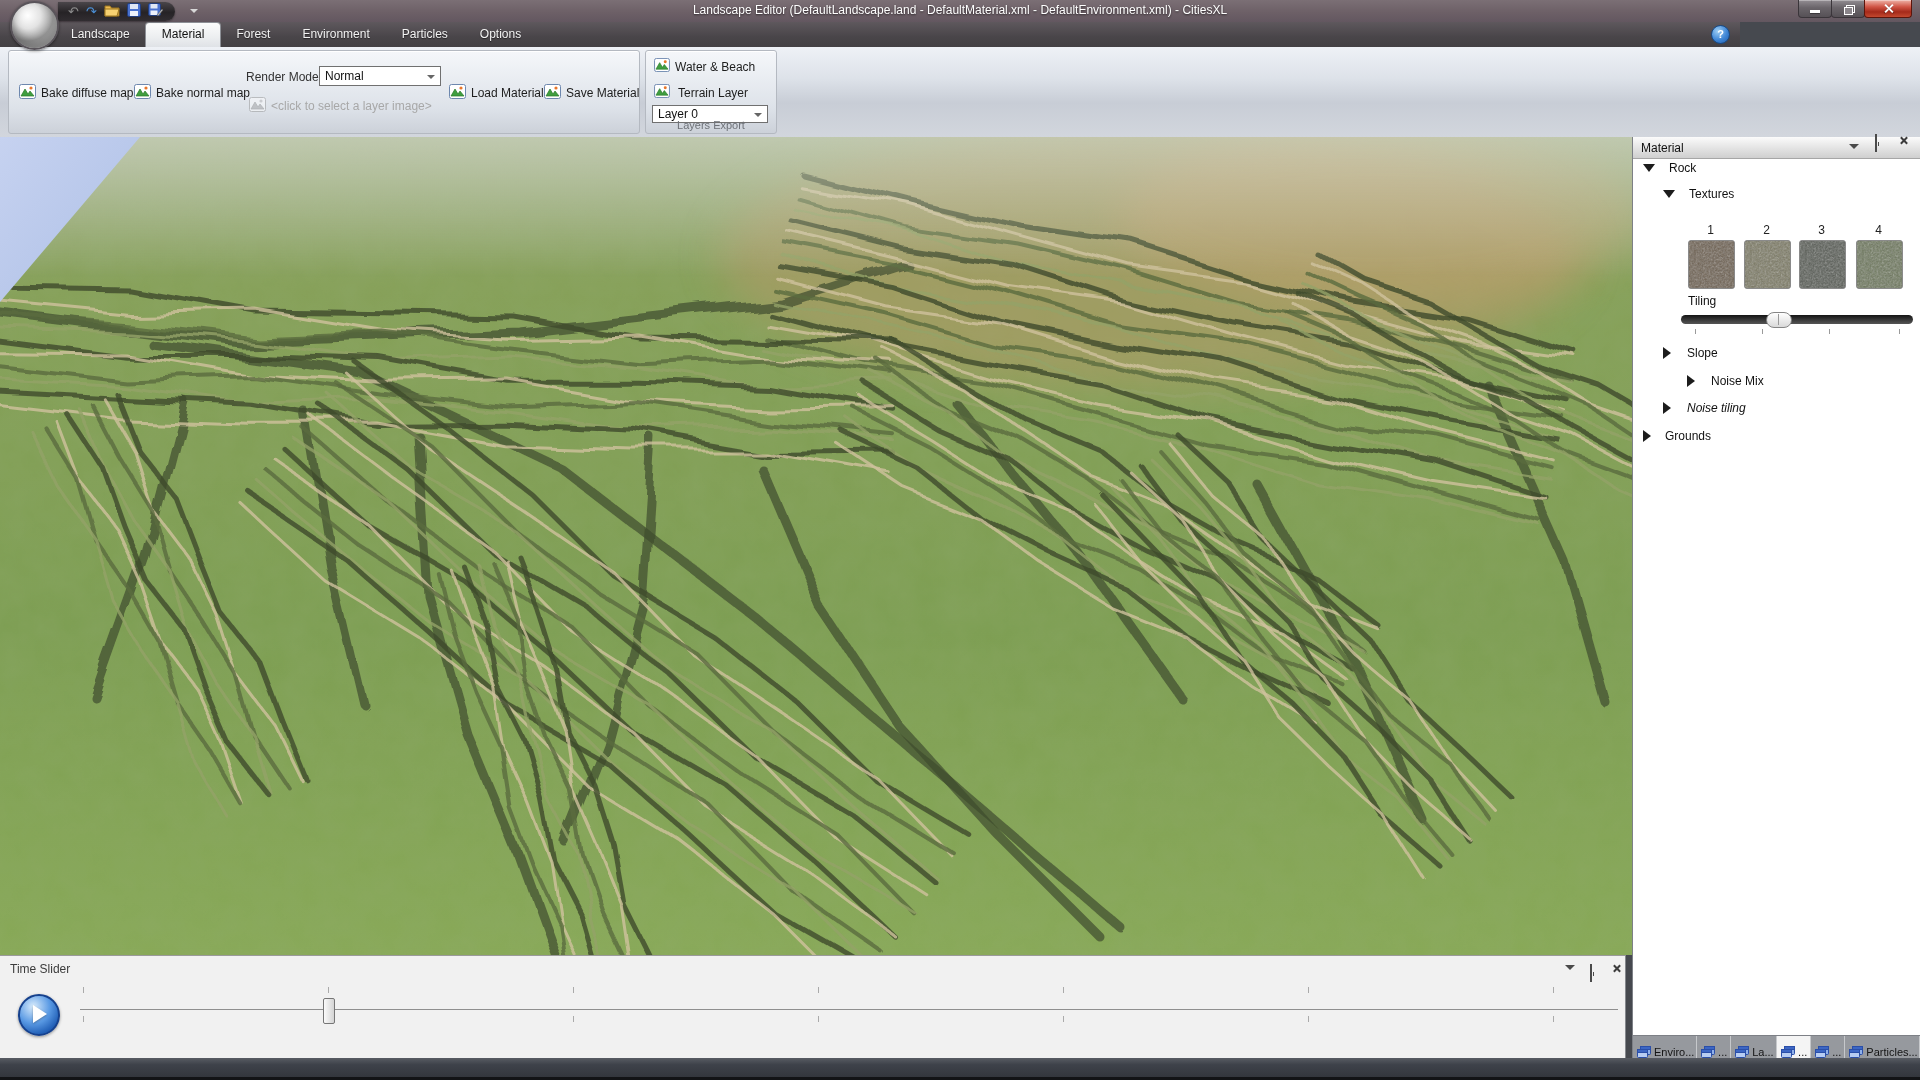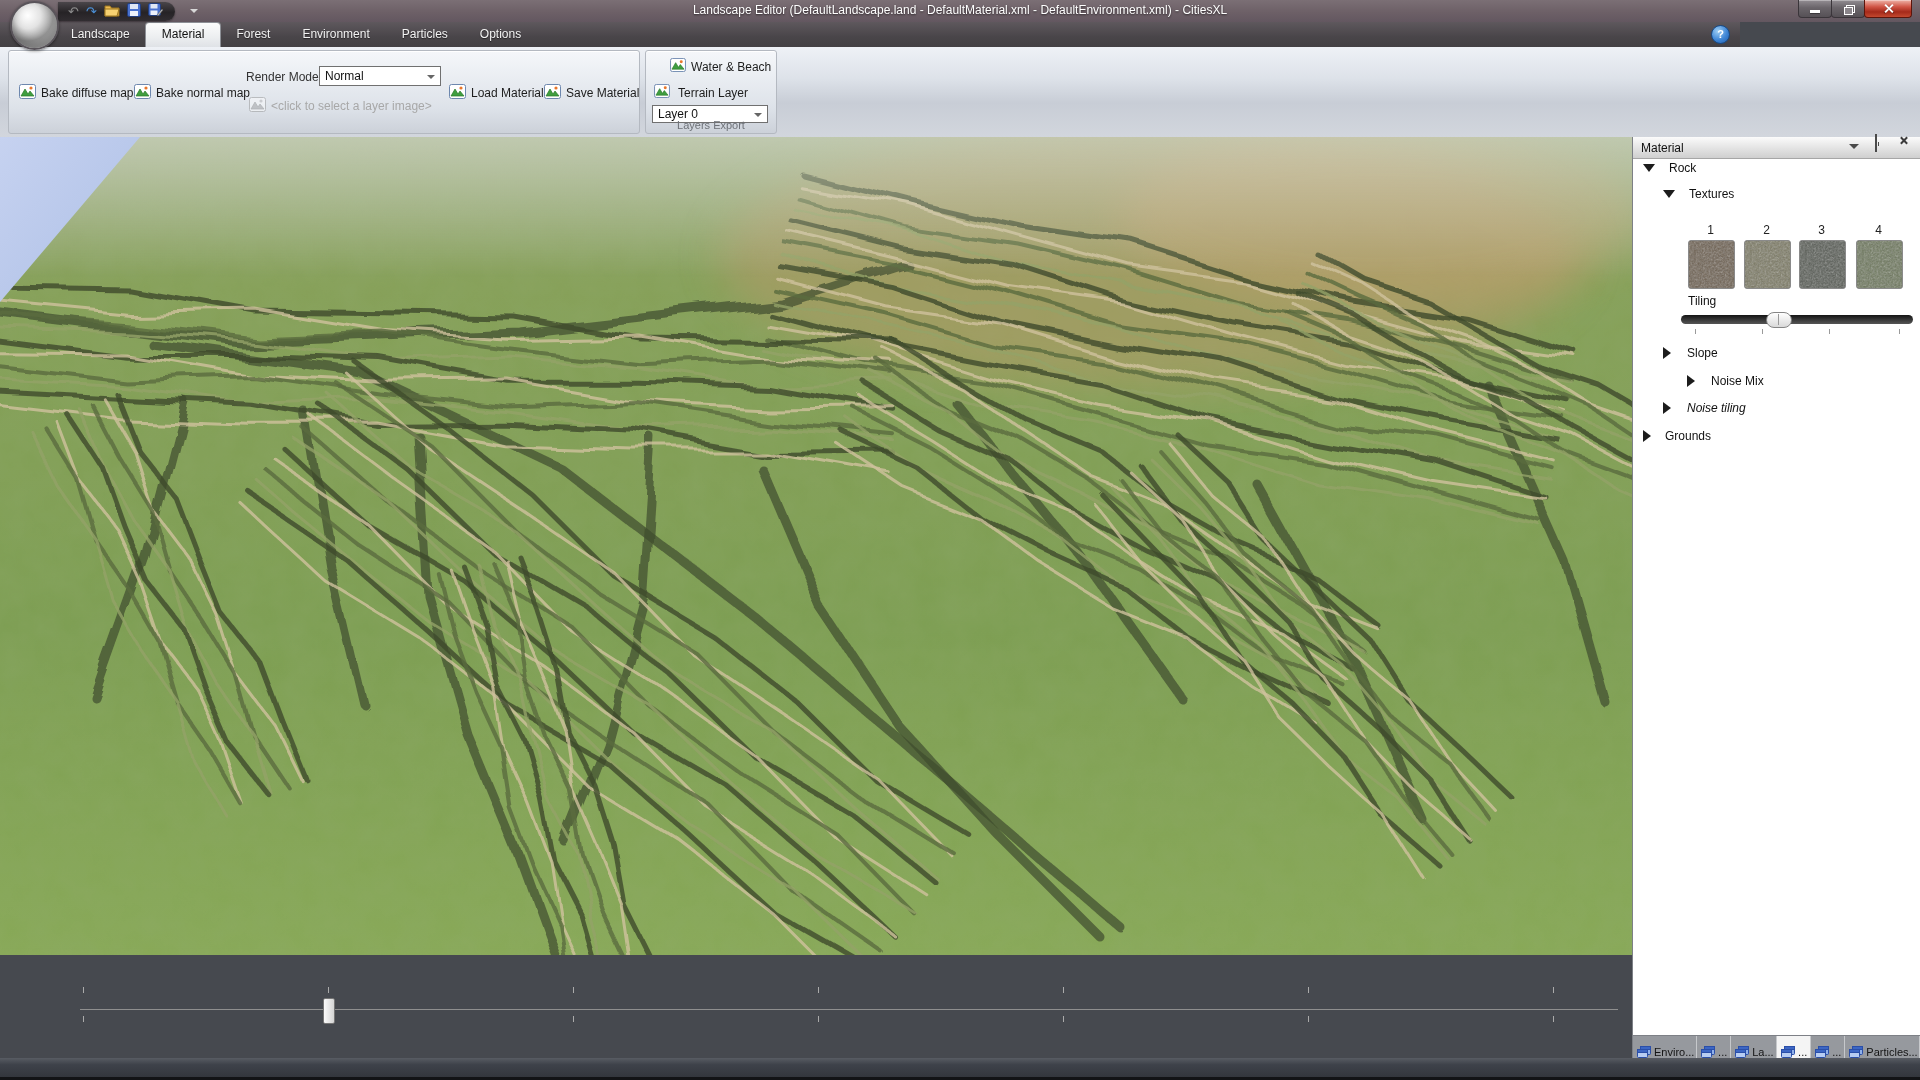--- a/index.html
+++ b/index.html
@@ -217,21 +217,21 @@
       <div class="rbtn" style="left:535px;top:33px;">
         <span><svg width="17" height="15" viewBox="0 0 17 15">
               <rect x="0.5" y="0.5" width="16" height="14" rx="2" fill="#fff" stroke="#6d87ae"></rect>
               <path d="M2 12 L6 5 L9 10 L11 7 L15 12 z" fill="#3f9e3f" stroke="#2a7a2a" stroke-width="0.7"></path>
               <circle cx="12" cy="4" r="1.6" fill="#e8762a"></circle>
             </svg></span>
         <span>Save Material</span>
       </div>
     </div>
     <div class="rgroup g2">
-      <div class="rbtn" style="left:24px;top:7px;">
+      <div class="rbtn" style="left:8px;top:7px;">
         <span><svg width="16" height="14" viewBox="0 0 17 15">
               <rect x="0.5" y="0.5" width="16" height="14" rx="2" fill="#fff" stroke="#6d87ae"></rect>
               <path d="M2 12 L6 5 L9 10 L11 7 L15 12 z" fill="#3f9e3f" stroke="#2a7a2a" stroke-width="0.7"></path>
               <circle cx="12" cy="4" r="1.6" fill="#e8762a"></circle>
             </svg></span>
         <span>Water &amp; Beach</span>
       </div>
       <div class="rbtn" style="left:8px;top:33px;gap:8px;">
         <span><svg width="16" height="14" viewBox="0 0 17 15">
               <rect x="0.5" y="0.5" width="16" height="14" rx="2" fill="#fff" stroke="#6d87ae"></rect>
@@ -452,20 +452,27 @@
     <div class="treerow" style="left:10px;top:292px;">
       <span class="tri-closed"></span>
       <span style="margin-left:14px;">Grounds</span>
     </div>
   <div class="sl-tick" style="left: 61.92px;"></div>
       <div class="sl-tick" style="left: 129.2px;"></div>
       <div class="sl-tick" style="left: 196.48px;"></div>
       <div class="sl-tick" style="left: 266.08px;"></div>
     </div>
 
+  <div class="timepanel">
+    <span class="tp-title">Time Slider</span>
+    <span class="picon caret-down" style="left:1565px;top:9px;"></span>
+    <span class="picon pinico" style="left:1590px;top:9px;"></span>
+    <span class="picon xsmall" style="left:1610px;top:8px;"><i></i><i></i></span>
+    <div class="playbtn"></div>
+  </div>
   <div class="timeline"></div>
   <div id="time-ticks"></div>
   <div class="timethumb" id="time-thumb" style="left: 322.618px;"></div>
 
   <div class="btabs" id="bottom-tabs">
       <div class="btab">
         <svg width="14" height="12" viewBox="0 0 14 12">
           <rect x="3.5" y="0.5" width="10" height="8" rx="1" fill="#8fb0ea" stroke="#2b4fa8"></rect>
           <rect x="3.5" y="0.5" width="10" height="3" fill="#3c66c4" stroke="#2b4fa8"></rect>
           <rect x="0.5" y="3.5" width="10" height="8" rx="1" fill="#b8cdf2" stroke="#2b4fa8"></rect>

